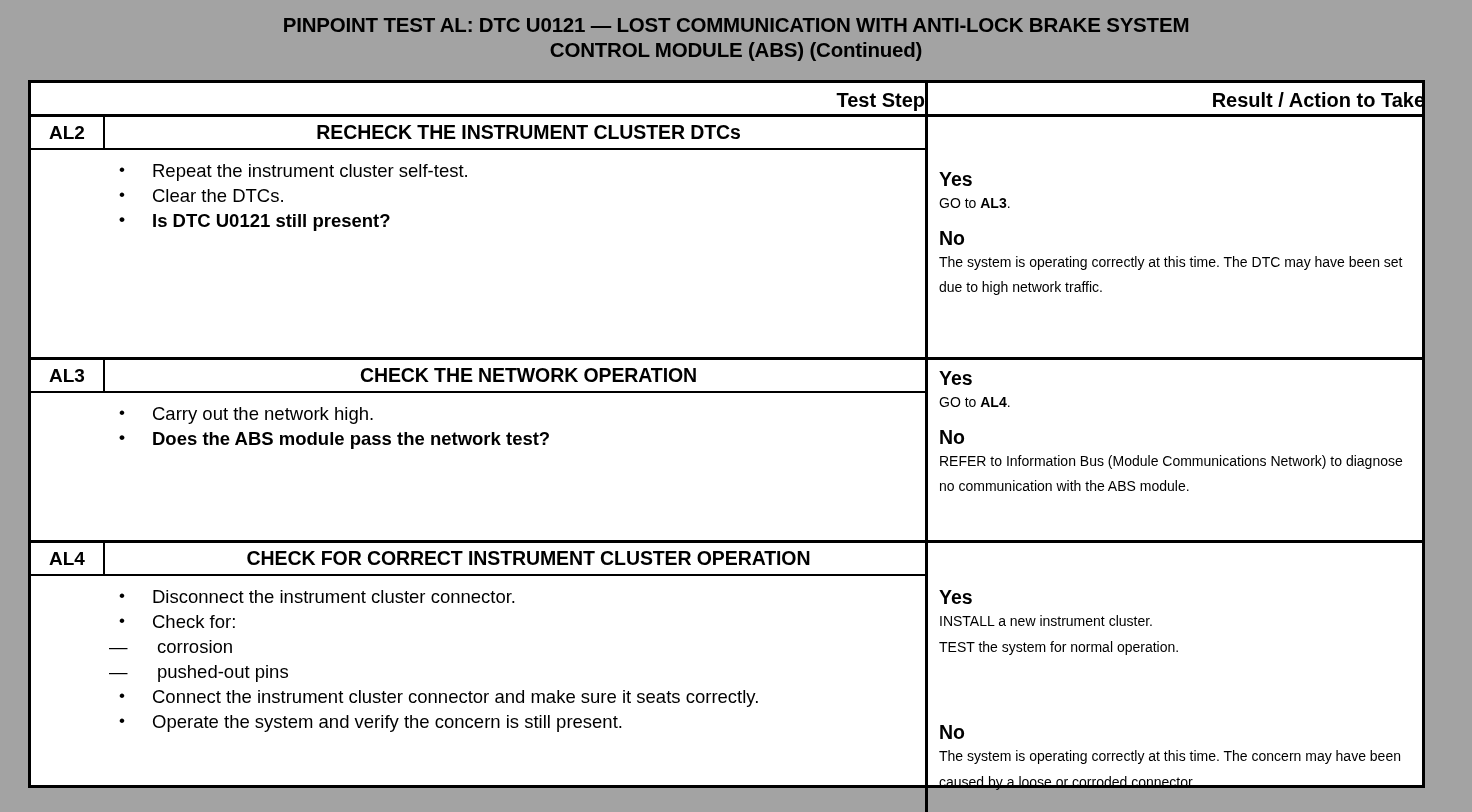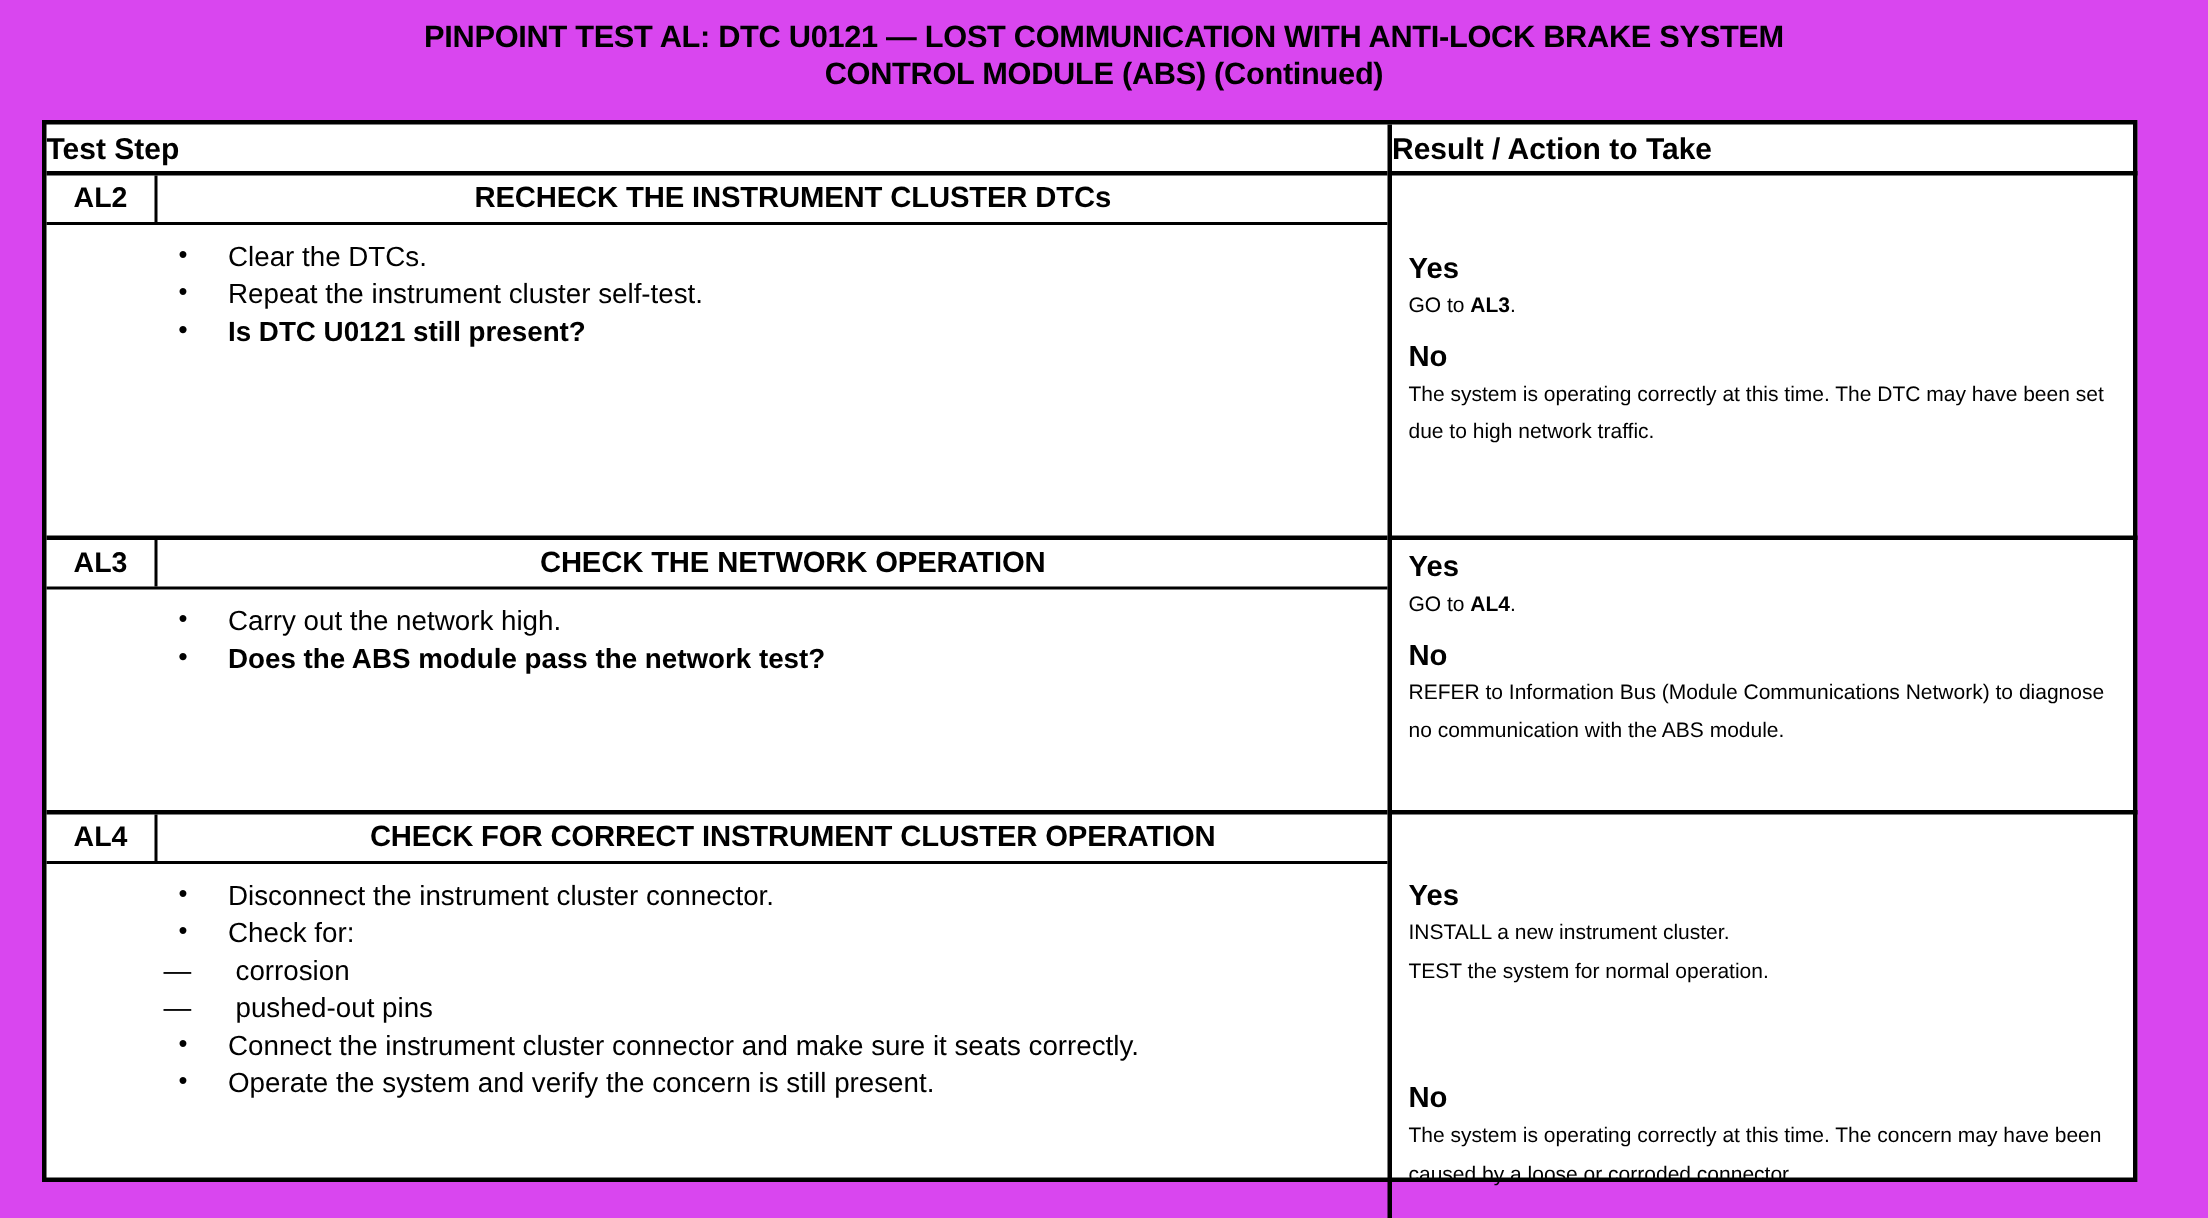--- a/index.html
+++ b/index.html
@@ -11,21 +11,21 @@
     width: 1472px;
     height: 812px;
     font-family: "Liberation Sans", sans-serif;
     color: #000000;
     overflow: hidden;
   }
   .page {
     position: relative;
     width: 1472px;
     height: 812px;
-    background: #d946ef;
+    background: #a3a3a3;
     text-decoration: underline;
   }
 
   
   .doc-title {
     position: absolute;
     left: 0;
     top: 12px;
     width: 1472px;
     text-align: center;
@@ -53,21 +53,21 @@
     height: 100%;
     box-sizing: border-box;
   }
   .col-left  { border-right: 3px solid #000; box-sizing: border-box; }
   .col-right { box-sizing: border-box; }
 
   
   .colhead {
     height: 34px;
     line-height: 34px;
-    text-align: left;
+    text-align: right;
     font-weight: bold;
     font-size: 20px;
     border-bottom: 3px solid #000;
     box-sizing: border-box;
   }
 
   
   .step-block { box-sizing: border-box; }
   .step-block.b1 { height: 243px; }
   .step-block.b2 { height: 183px; }
@@ -177,22 +177,22 @@
 
         <div class="colhead">Test Step</div>
 
         <div class="step-block b1">
           <div class="step-head">
             <div class="step-id">AL2</div>
             <div class="step-title">RECHECK THE INSTRUMENT CLUSTER DTCs</div>
           </div>
           <div class="step-body">
             <ul class="bullets">
+              <li>Repeat the instrument cluster self-test.</li>
               <li>Clear the DTCs.</li>
-              <li>Repeat the instrument cluster self-test.</li>
               <li class="bold">Is DTC U0121 still present?</li>
             </ul>
           </div>
         </div>
 
         <div class="step-block b2">
           <div class="step-head">
             <div class="step-id">AL3</div>
             <div class="step-title">CHECK THE NETWORK OPERATION</div>
           </div>

